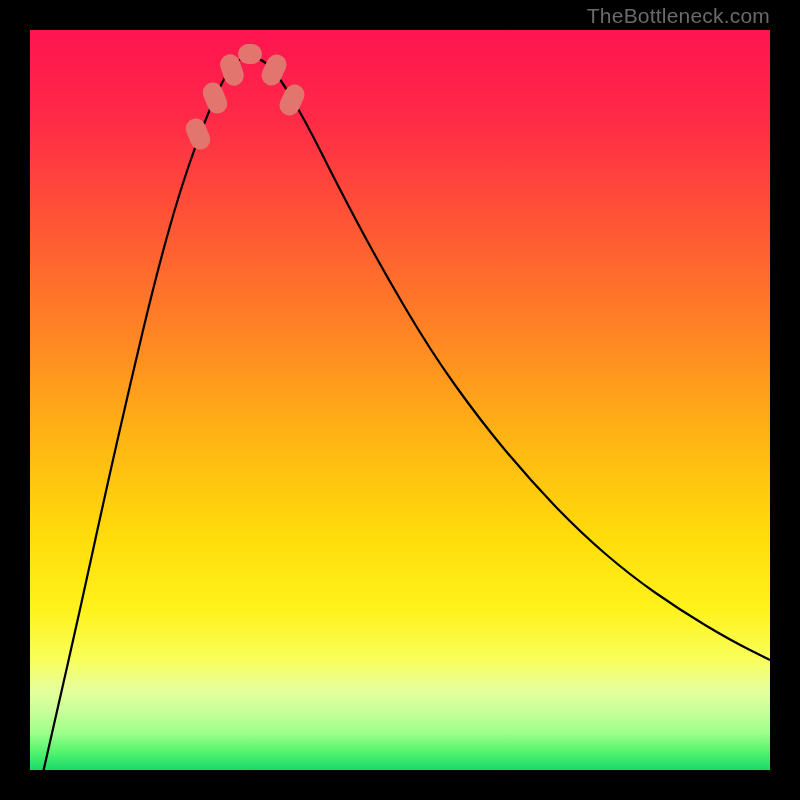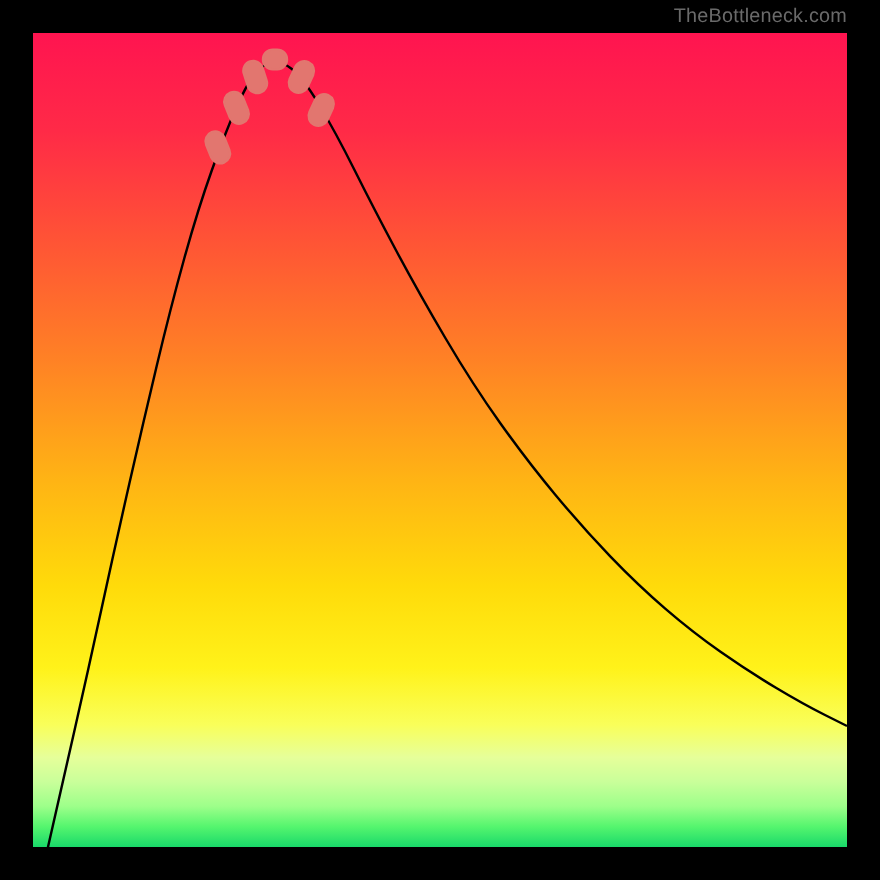--- a/index.html
+++ b/index.html
@@ -23,21 +23,21 @@
     position: absolute;
     left: 0; top: 0;
     width: 100%;
     height: 100%;
   }
   .watermark {
     position: absolute;
     top: 4px;
     right: 30px;
     color: #6a6a6a;
-    font-size: 18px;
+    font-size: 21px;
     text-align: right;
     letter-spacing: 0.2px;
   }
   svg.curve {
     position: absolute;
     left: 0; top: 0;
     width: 100%;
     height: 100%;
   }
   .marker {

